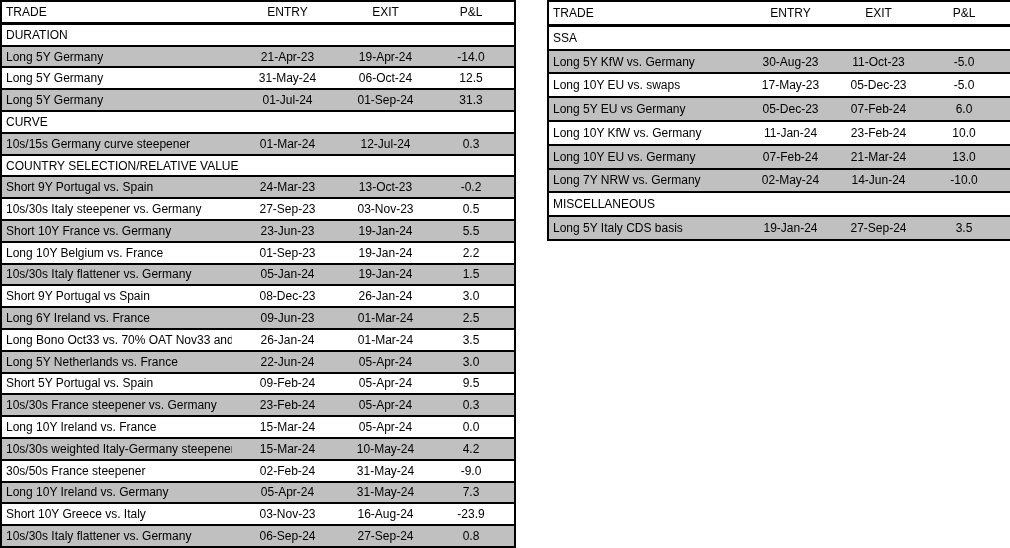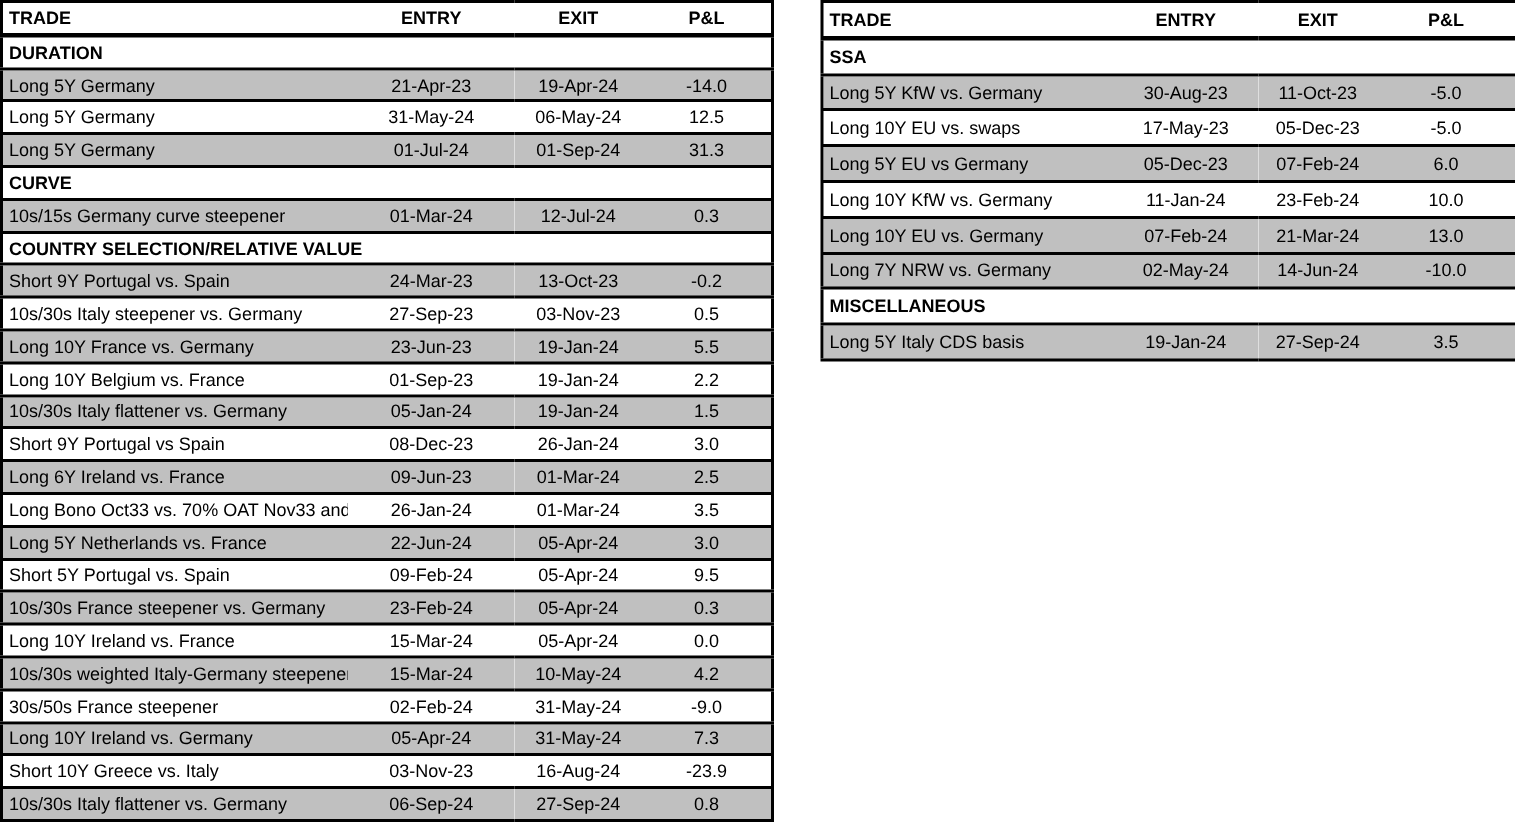--- a/index.html
+++ b/index.html
@@ -21,21 +21,21 @@
   #table-right { left: 547px; top: 0; width: 463px; height: 241px; }
   tr { border-top: 2px solid var(--border-color, #000); border-bottom: 2px solid var(--border-color, #000); }
   tr.header-row { border-bottom: 3px solid var(--border-color, #000); }
   td {
     padding: 0 4px;
     overflow: hidden;
     white-space: nowrap;
     vertical-align: middle;
     height: 19px;
   }
-  tr.header-row td, tr.section-row td { font-weight: bold; background: var(--row-base, #fff); }
+  tr.header-row td, tr.section-row td { font-weight: normal; background: var(--row-base, #fff); }
   tr.row-gray  { background: var(--row-alt, #c0c0c0); }
   tr.row-white { background: var(--row-base, #ffffff); }
   td.c0 { text-align: left; }
   td.c1, td.c2, td.c3 { text-align: center; }
 </style>
 </head>
 <body>
 
 <table class="trade-table" id="table-left">
   <colgroup>
@@ -56,21 +56,21 @@
       </tr>
       <tr class="row-gray">
         <td class="c0">Long 5Y Germany</td>
         <td class="c1">21-Apr-23</td>
         <td class="c2">19-Apr-24</td>
         <td class="c3">-14.0</td>
       </tr>
       <tr class="row-white">
         <td class="c0">Long 5Y Germany</td>
         <td class="c1">31-May-24</td>
-        <td class="c2">06-May-24</td>
+        <td class="c2">06-Oct-24</td>
         <td class="c3">12.5</td>
       </tr>
       <tr class="row-gray">
         <td class="c0">Long 5Y Germany</td>
         <td class="c1">01-Jul-24</td>
         <td class="c2">01-Sep-24</td>
         <td class="c3">31.3</td>
       </tr>
       <tr class="section-row">
         <td colspan="4" class="c0">CURVE</td>
@@ -90,21 +90,21 @@
         <td class="c2">13-Oct-23</td>
         <td class="c3">-0.2</td>
       </tr>
       <tr class="row-white">
         <td class="c0">10s/30s Italy steepener vs. Germany</td>
         <td class="c1">27-Sep-23</td>
         <td class="c2">03-Nov-23</td>
         <td class="c3">0.5</td>
       </tr>
       <tr class="row-gray">
-        <td class="c0">Long 10Y France vs. Germany</td>
+        <td class="c0">Short 10Y France vs. Germany</td>
         <td class="c1">23-Jun-23</td>
         <td class="c2">19-Jan-24</td>
         <td class="c3">5.5</td>
       </tr>
       <tr class="row-white">
         <td class="c0">Long 10Y Belgium vs. France</td>
         <td class="c1">01-Sep-23</td>
         <td class="c2">19-Jan-24</td>
         <td class="c3">2.2</td>
       </tr>

